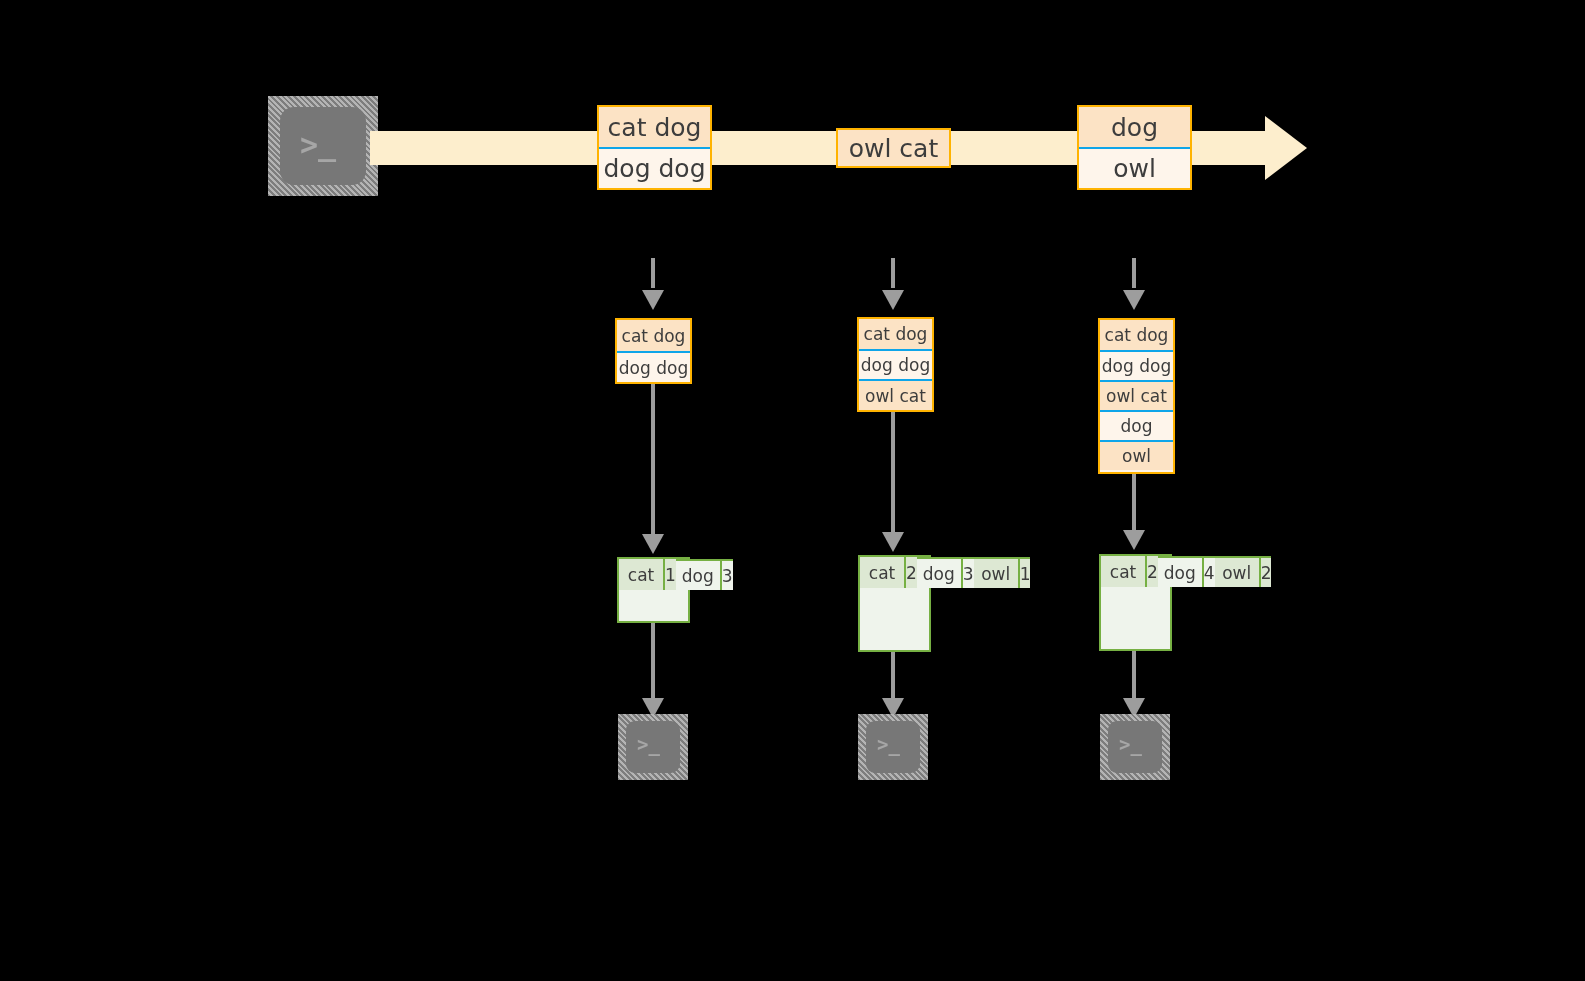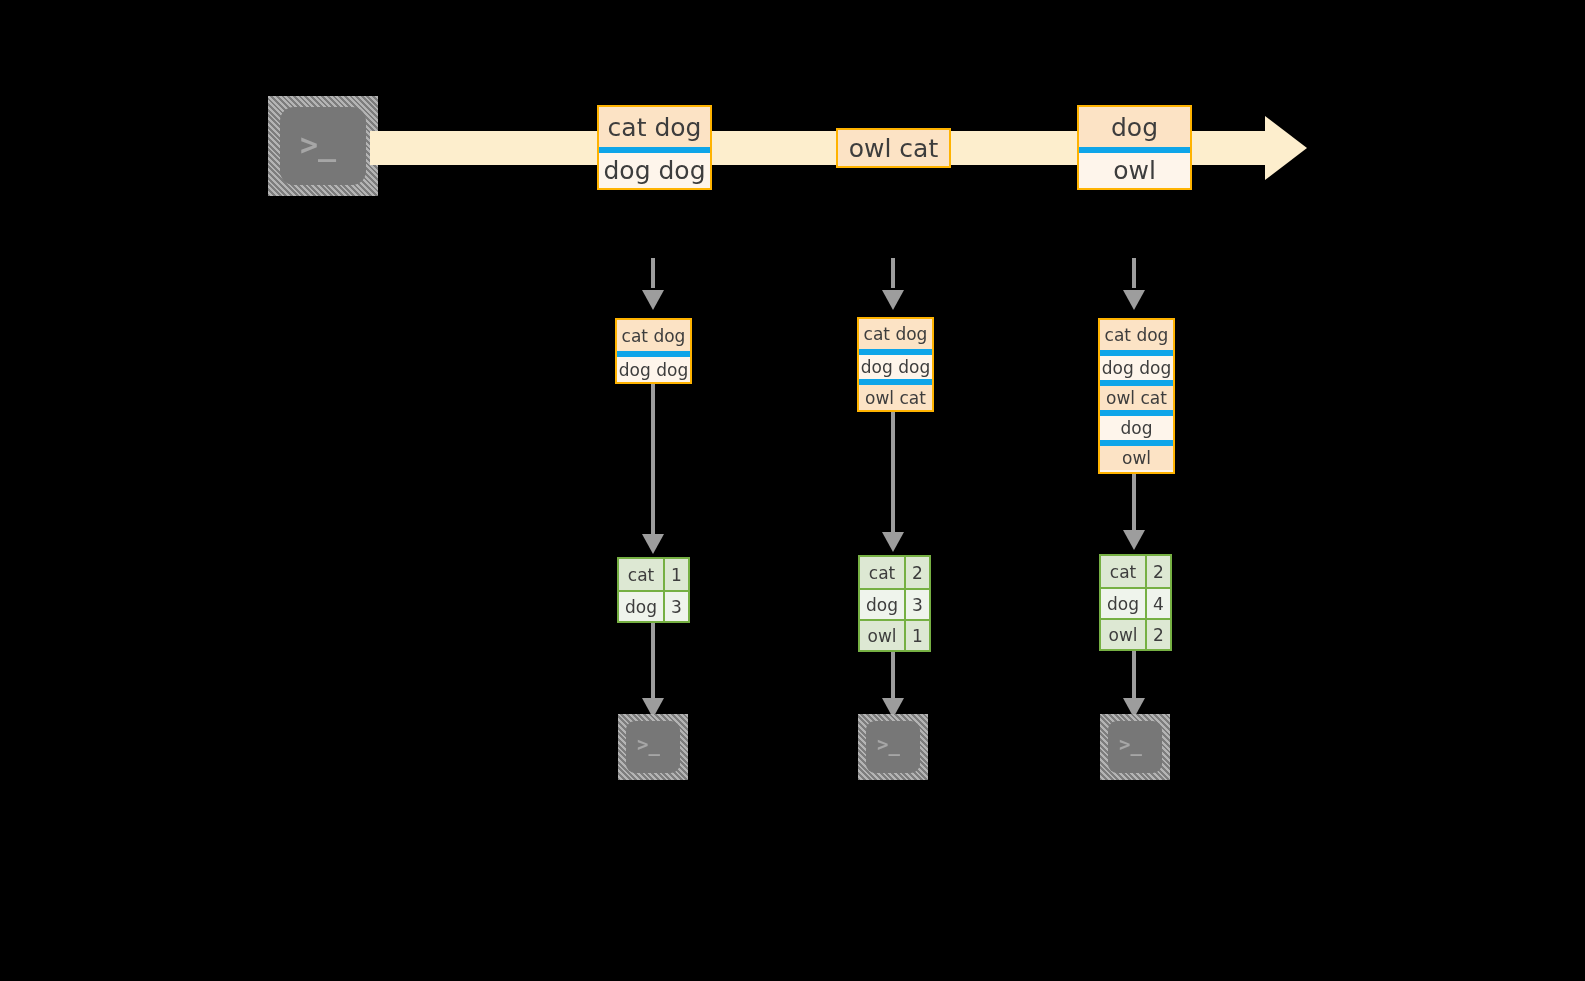--- a/index.html
+++ b/index.html
@@ -69,35 +69,35 @@
   .obox .row {
     box-sizing: border-box;
     display: flex;
     align-items: center;
     justify-content: center;
     color: #3d3d3d;
     white-space: nowrap;
   }
   .obox .row.dark  { background: #fce3c5; }
   .obox .row.light { background: #fef5eb; }
-  .obox .row + .row { border-top: 6px solid #0ea5e9; text-align: center; }
+  .obox .row + .row { border-top: 2px solid #0ea5e9; text-align: center; }
 
   
   .obox.big .row { font-size: 25px; }
   
   .obox.small .row { font-size: 17px; }
 
   
   .gtable {
     position: absolute;
     box-sizing: border-box;
     border: 2px solid #76b043;
     background: #eff4ec;
     display: flex;
-    flex-direction: column;
+    flex-direction: row;
   }
   .gtable .grow {
     display: flex;
     box-sizing: border-box;
     height: 31px;
   }
   .gtable .grow + .grow { border-top: 2px solid #76b043; }
   .gtable .grow.dark  { background: #dde8d3; }
   .gtable .grow.light { background: #eff4ec; }
   .gtable .gcell {

